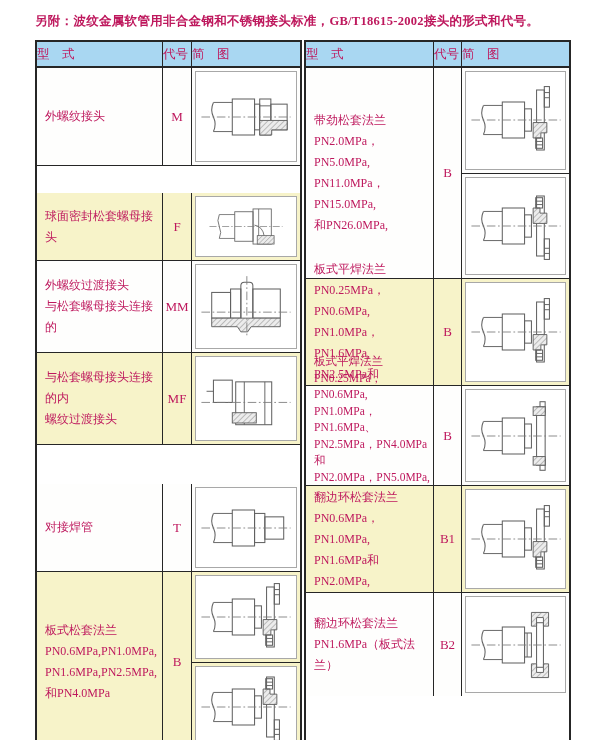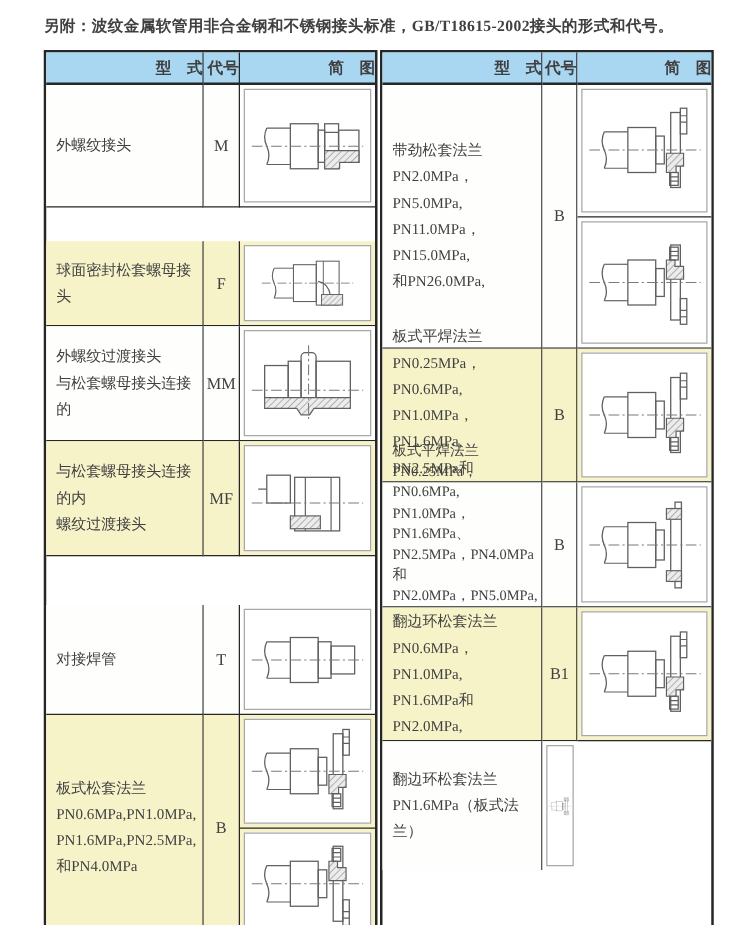--- a/index.html
+++ b/index.html
@@ -1,36 +1,36 @@
 <!DOCTYPE html>
 <html><head>
 <meta charset="utf-8">
 <style>
   html,body{margin:0;padding:0;background:#ffffff;}
   .page{
     position:relative;width:600px;height:740px;background:#ffffff;overflow:hidden;
-    font-family:"Liberation Serif","DejaVu Serif",serif;color:#404040;
+    font-family:"Liberation Serif","DejaVu Serif",serif;color:#be185d;
   }
   .title{
     position:absolute;left:35px;top:13px;font-size:12.5px;font-weight:bold;
     letter-spacing:0.3px;white-space:nowrap;
   }
   .tables{position:absolute;left:35px;top:40px;display:flex;gap:2px;}
   .tbl{border:2px solid var(--border);background:#fff;width:263px;}
   .row{display:grid;}
   .cell{
     box-sizing:border-box;border-right:1.5px solid var(--border);
     border-bottom:1.5px solid var(--border);background:var(--rowbg);min-width:0;min-height:0;
   }
   .row .cell:last-child{border-right:none;}
   .row:last-child .cell{border-bottom:none;}
   .hl .cell{background:var(--hlbg);}
   .hdr{
-    background:var(--hdrbg) !important;display:flex;align-items:center;justify-content:flex-end;
-    font-weight:bold;font-size:12.5px;border-bottom:2px solid var(--border);
+    background:var(--hdrbg) !important;display:flex;align-items:center;justify-content:flex-start;
+    font-weight:normal;font-size:12.5px;border-bottom:2px solid var(--border);
   }
   .typeCell{display:flex;flex-direction:column;justify-content:center;padding:4px 3px 4px 8px;font-size:12px;}
   .typeCell div{line-height:21px;}
   .typeCell.tight div{line-height:16.5px;font-size:11.5px;}
   .codeCell{display:flex;align-items:center;justify-content:center;font-size:13px;}
   .diaCell{display:flex;flex-direction:column;padding:0;}
   .diaSub{flex:1;display:flex;min-height:0;}
   .diaSub + .diaSub{border-top:1.5px solid var(--border);}
   .panel{
     flex:1;margin:3px;background:#ffffff;border:1px solid #a8a8a8;
@@ -465,20 +465,23 @@
                 </svg>
               </div>
             </div>
           </div>
         </div>
         <div class="row" style="grid-template-columns: 128px 28px 1fr; height: 103px;">
           <div class="cell typeCell">
             <div>翻边环松套法兰</div>
             <div>PN1.6MPa（板式法兰）</div>
           </div>
+          <div class="cell codeCell">
+            <span>B2</span>
+          </div>
           <div class="cell diaCell">
             <div class="diaSub">
               <div class="panel">
                 <svg viewBox="0 0 112 84" width="96" height="76">
                   <defs>
                     <pattern id="hh12" width="4.5" height="4.5" patternUnits="userSpaceOnUse" patternTransform="rotate(45)">
                       <rect width="4.5" height="4.5" fill="#ececec"></rect>
                       <line x1="0" y1="0" x2="0" y2="4.5" stroke="#8b8b8b" stroke-width="1.2"></line>
                     </pattern>
                   </defs>

